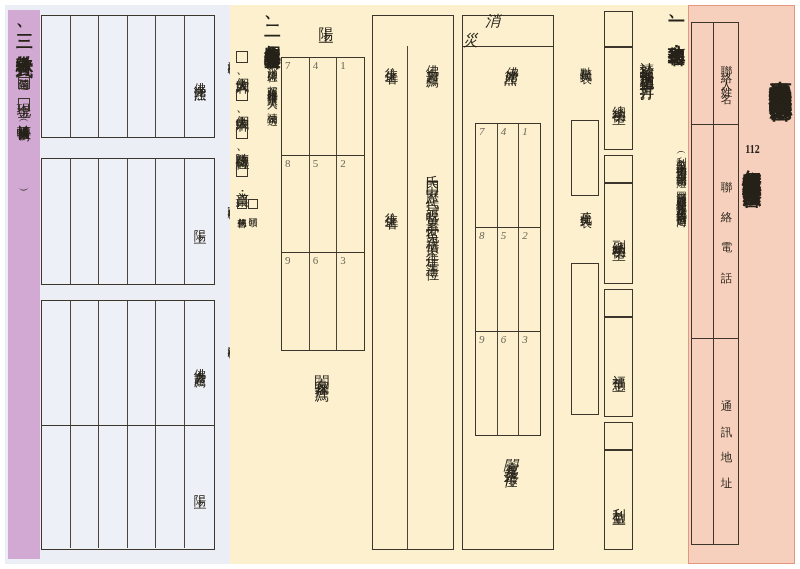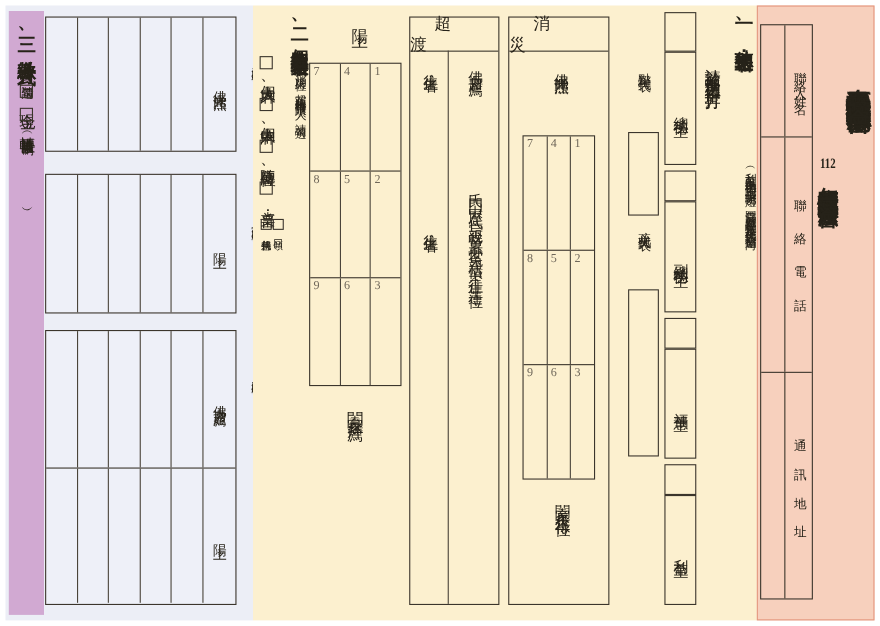--- a/index.html
+++ b/index.html
@@ -165,34 +165,33 @@
             <span class="num">6</span>
           </div>
         <div class="ncell">
             <span class="num">3</span>
           </div>
       </div>
     </div>
     <div class="abs v" style="left:82px;top:358px;font-size:15px;letter-spacing:4px;">闔家拜薦</div>
 
     <div class="rbox" style="left:142px;top:10px;width:82px;height:535px;">
-      <div class="rhead">超渡</div>
       <div style="position:absolute;top:30px;bottom:0;left:0;right:0;display:flex;">
         <div style="flex:0 0 34px;border-right:1.2px solid #4a443a;position:relative;">
           <span class="v abs" style="left:9px;top:10px;font-size:13.5px;letter-spacing:2px;">往生者：</span>
           <span class="v abs" style="left:9px;top:155px;font-size:13.5px;letter-spacing:2px;">往生者：</span>
         </div>
         <div style="flex:1;position:relative;">
           <span class="v abs" style="left:15px;top:8px;font-size:13.5px;letter-spacing:3px;">佛力超薦</span>
           <span class="v abs" style="left:15px;top:118px;font-size:13.5px;letter-spacing:5.5px;">氏門中歷代宗親暨累世冤親債主往生蓮位</span>
         </div>
       </div>
     </div>
 
-    <div class="rbox" style="left:232px;top:10px;width:92px;height:535px;">
+    <div class="rbox" style="left:232px;top:10px;width:92px;height:535px;font-style:italic;">
       <div class="rhead">消災</div>
       <div style="position:absolute;top:30px;bottom:0;left:0;right:0;">
         <div class="v" style="position:absolute;left:38px;top:10px;font-size:13.5px;letter-spacing:2px;">佛光注照</div>
         <div class="ngrid" style="left:12px;top:77px;width:66px;height:313px;">
           <div class="nrow">
             <div class="ncell">
                 <span class="num">7</span>
               </div>
             <div class="ncell">
                 <span class="num">4</span>

